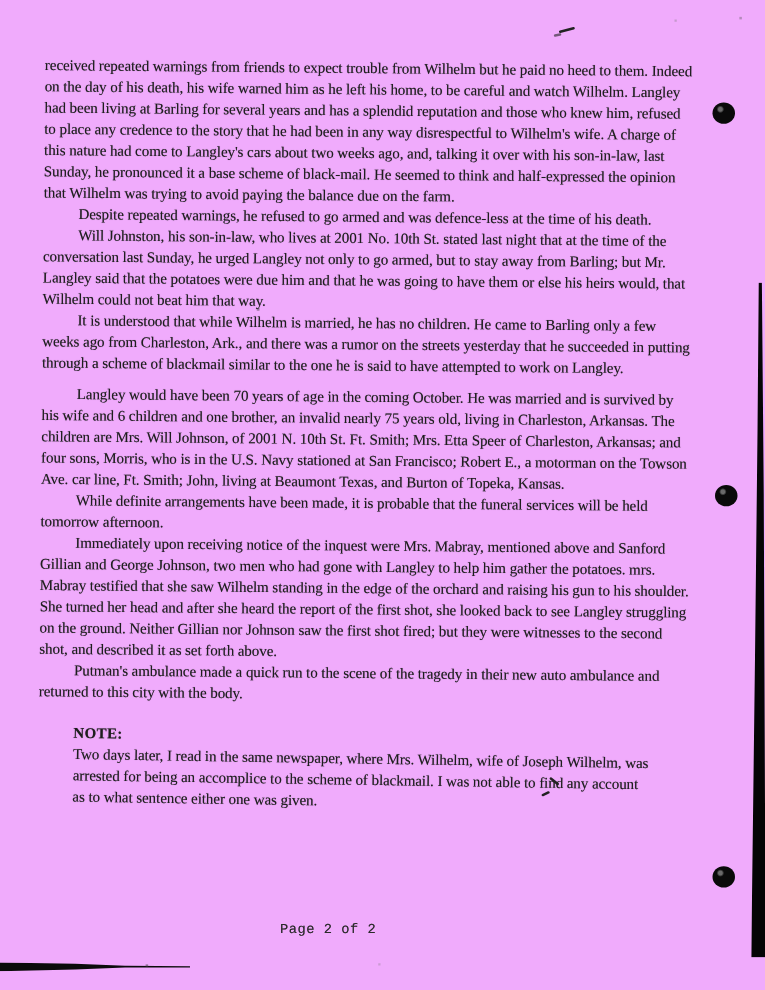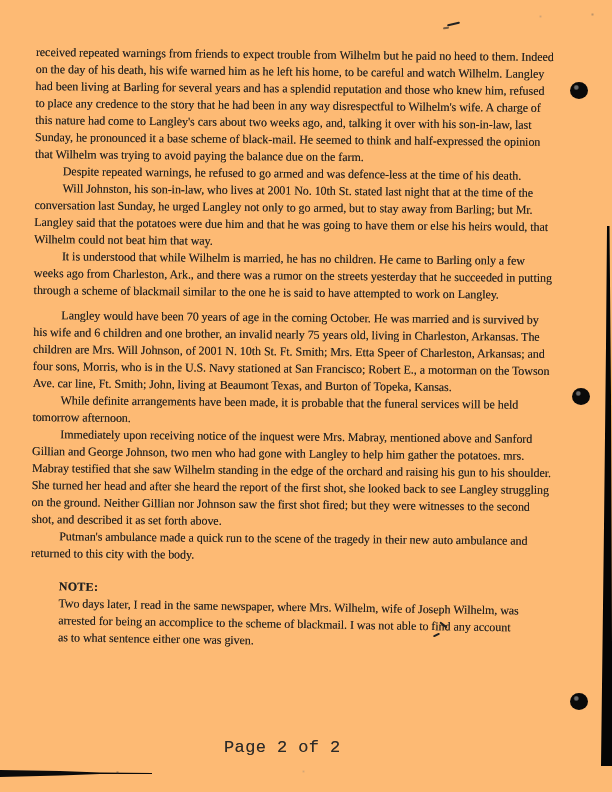--- a/index.html
+++ b/index.html
@@ -1,39 +1,39 @@
 <!DOCTYPE html>
 <html><head>
 <meta charset="utf-8">
 <style>
   html,body{margin:0;padding:0;}
   body{
     width:612px;height:792px;overflow:hidden;background:#ffffff;
   }
   .page{
-    position:relative;width:612px;height:792px;background:#fdba74;
+    position:relative;width:612px;height:792px;background:#f0abfc;
     font-family:"Liberation Serif", serif;color:#1e1e1e;
   }
   .text-block{
     position:absolute;left:36px;top:44px;width:520px;
     transform:rotate(0.55deg);transform-origin:0 0;
     font-size:12px;line-height:17px;letter-spacing:-0.05px;
     text-shadow:0 0 0.6px rgba(30,30,30,0.55);
   }
   .p{margin:0;text-indent:28px;}
   .p.no-indent{text-indent:0;}
   .p.gap-before{margin-top:8px;}
   .note{
     margin-top:16px;margin-left:28px;width:462px;
     transform:rotate(0.35deg);transform-origin:0 0;
   }
   .note-heading{font-weight:bold;letter-spacing:0.3px;}
   .footer{
     position:absolute;left:224px;top:738px;
-    font-family:"Liberation Mono", monospace;font-size:17px;
+    font-family:"Liberation Mono", monospace;font-size:11px;
     letter-spacing:0.4px;color:#2a2a2a;text-shadow:0 0 0.5px rgba(0,0,0,0.4);
   }
   
   .dot{
     position:absolute;width:18px;height:17px;border-radius:50%;
     background:radial-gradient(circle at 35% 32%, #6a6a6a 0 1.5px, #0a0a0a 3px);
   }
   .dot1{left:570px;top:82px;}
   .dot2{left:572px;top:388px;}
   .dot3{left:570px;top:693px;}

